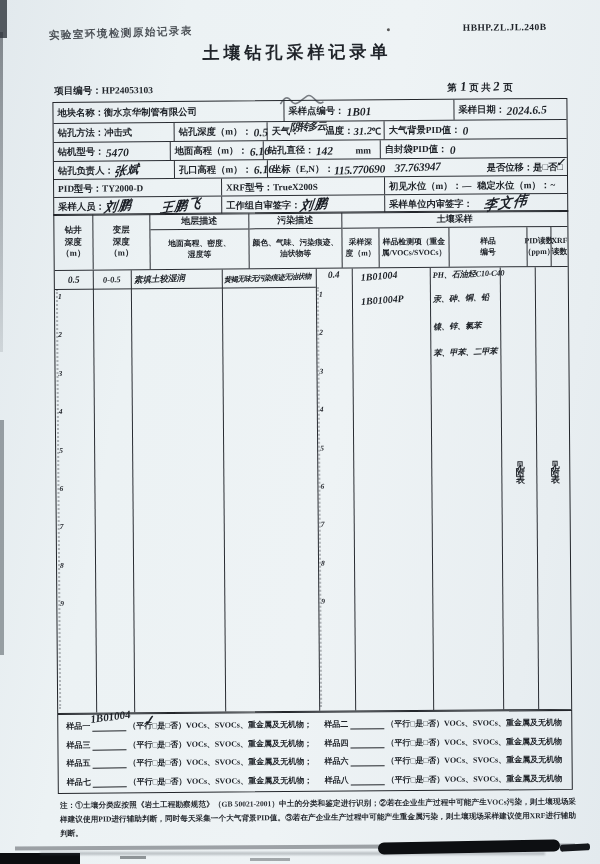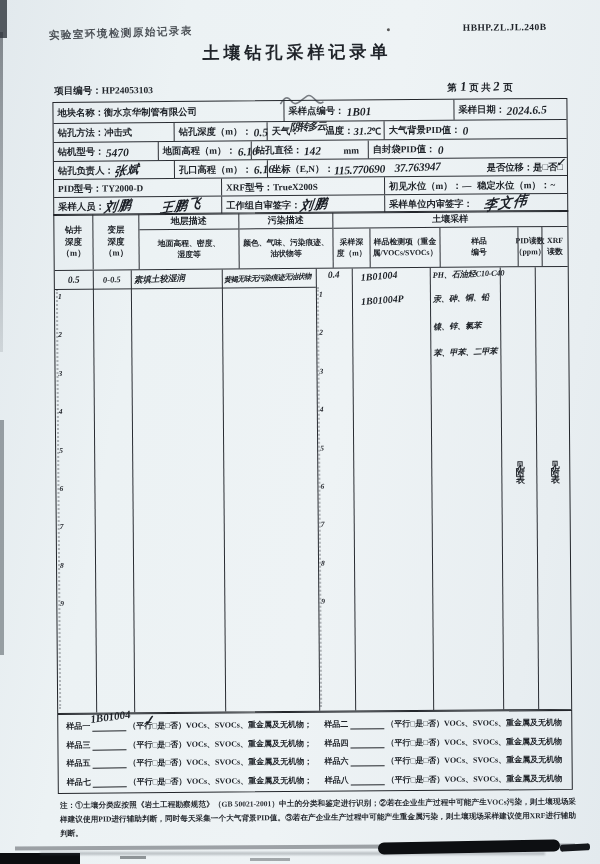--- a/index.html
+++ b/index.html
@@ -125,21 +125,21 @@
         <span class="lbl" style="margin-left:26px">温度：</span>
         <span class="hw" style="font-size:10.5px">31.2</span>
         <span class="lbl">℃</span>
       </div>
       <div class="icell grow">
         <span class="lbl">大气背景PID值：</span>
         <span class="hw hwv">0</span>
       </div>
     </div>
     <div class="irow" style="height:19px">
-      <div class="icell" style="width:104px">
+      <div class="icell" style="width:116px">
         <span class="lbl">钻机型号：</span>
         <span class="hw hwv">5470</span>
       </div>
       <div class="icell" style="width:93px">
         <span class="lbl">地面高程（m）：</span>
         <span class="hw hwv">6.16</span>
       </div>
       <div class="icell" style="width:117px">
         <span class="lbl">钻孔直径：</span>
         <span class="hw hwv">142</span>
@@ -202,21 +202,21 @@
     </div>
   </div>
 
   <div class="abs mtable">
     <div class="mhdr">
       <div class="mc" style="width:38px">
             <span class="hcell">钻井
 深度
 （m）</span>
           </div>
-      <div class="mc" style="width:46px">
+      <div class="mc" style="width:58px">
             <span class="hcell">变层
 深度
 （m）</span>
           </div>
       <div class="mc" style="width:100px">
         <div class="ht">地层描述</div>
         <div class="hs">地面高程、密度、
 湿度等</div>
       </div>
       <div class="mc" style="width:94px">

